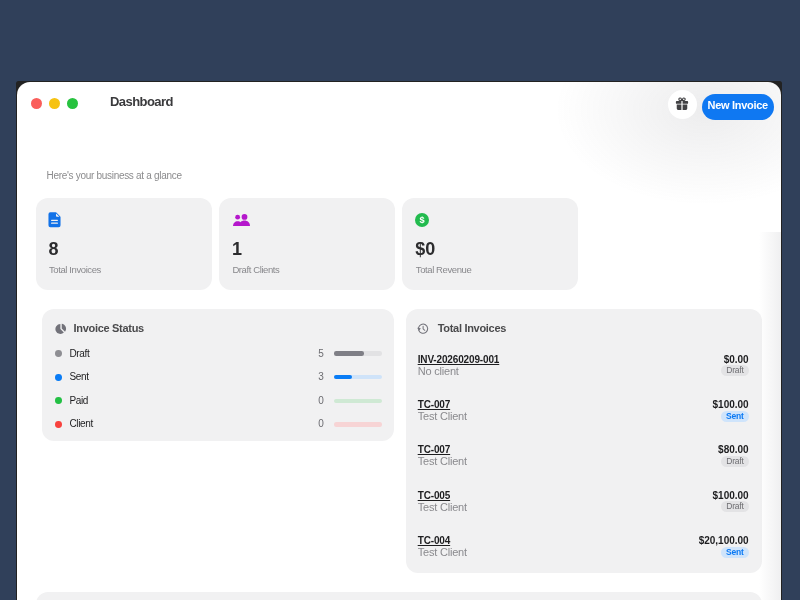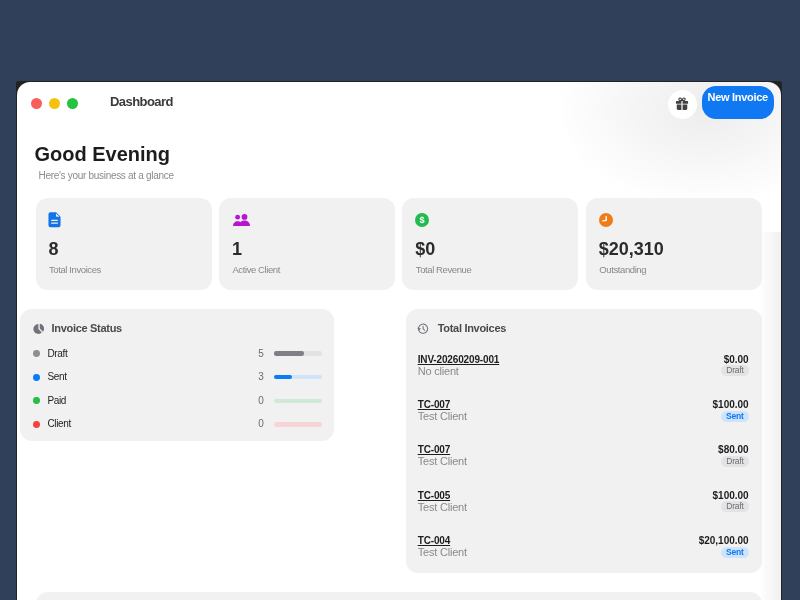--- a/index.html
+++ b/index.html
@@ -3,23 +3,23 @@
 <meta charset="utf-8">
 <style>
   * { margin:0; padding:0; box-sizing:border-box; }
   html,body { width:800px; height:600px; overflow:hidden; }
   body { background:#30405a; font-family:"Liberation Sans", sans-serif; position:relative; }
   .winback { position:absolute; left:15.8px; top:80.8px; width:765.8px; height:520px; background:#222; border-radius:2.5px 2.5px 0 0; }
   .win { position:absolute; left:16.5px; top:82.2px; width:764.2px; height:518px; background: radial-gradient(150px 95px at 688px 28px, rgba(75,75,85,0.10), rgba(75,75,85,0) 100%), #ffffff; border-radius:13px 13px 0 0; }
   .dot { position:absolute; width:11px; height:11px; border-radius:50%; top:15.5px; }
   .title { position:absolute; left:84.5px; top:13px; font-size:13px; font-weight:bold; color:#3a3a3c; letter-spacing:-0.55px; line-height:13px;margin-left:9px; }
   .giftc { position:absolute; left:651px; top:7.5px; width:29px; height:29px; background:#fff; border-radius:50%; }
-  .btn { position:absolute; left:685px; top:4px; width:72.5px; height:33px; background:#0f78f2; border-radius:14px; color:#fff; font-size:11px; font-weight:bold; text-align:center; line-height:22.8px; white-space:nowrap; letter-spacing:-0.3px; }
+  .btn { position:absolute; left:685px; top:12px; width:72.5px; height:26px; background:#0f78f2; border-radius:14px; color:#fff; font-size:11px; font-weight:bold; text-align:center; line-height:22.8px; white-space:nowrap; letter-spacing:-0.3px; }
   h1 { position:absolute; left:18px; top:61.5px; font-size:20px; font-weight:bold; color:#1c1c1e; line-height:20px; }
-  .sub { position:absolute; left:22px; top:88.7px; font-size:10px; letter-spacing:-0.3px; color:#8b8b8d; line-height:10px; }
+  .sub { position:absolute; left:30px; top:88.7px; font-size:10px; letter-spacing:-0.3px; color:#8b8b8d; line-height:10px; }
   .card { position:absolute; top:116px; width:176.2px; height:92px; background:#f1f1f2; border-radius:12px; }
   .card .num { position:absolute; left:13px; top:41.5px; font-size:18px; font-weight:bold; color:#2c2c2e; line-height:18px; }
   .card .lbl { position:absolute; left:13.5px; top:67px; font-size:9.5px; letter-spacing:-0.4px; color:#88888c; line-height:9.5px; }
   .card svg.ic { position:absolute; left:12.8px; top:14.3px; }
   .panel { position:absolute; top:227.3px; background:#f1f1f2; border-radius:12px; }
   .phead { position:absolute; top:13.6px; font-size:11px; font-weight:bold; color:#4a4a4c; letter-spacing:-0.3px; line-height:11px; }
   .srow { position:absolute; left:0; right:0; height:14px; }
   .sdot { position:absolute; left:13.3px; top:3.6px; width:6.8px; height:6.8px; border-radius:50%; }
   .slab { position:absolute; left:27.9px; top:0; font-size:10px; letter-spacing:-0.35px; color:#1d1d1f; line-height:14px; }
   .scnt { position:absolute; right:69.8px; top:0; font-size:10px; color:#6b6b70; line-height:14px; }
@@ -41,58 +41,49 @@
   <div class="dot" style="left:14px; background:#fa5e5b;"></div>
   <div class="dot" style="left:32px; background:#f6c211;"></div>
   <div class="dot" style="left:50px; background:#27c23f;"></div>
   <div class="title">Dashboard</div>
   <div class="giftc">
     <svg width="14" height="14" viewBox="0 0 16 16" style="position:absolute;left:7.5px;top:7.5px;" fill="#424244">
       <path d="M3.75 2.6a2.1 2.1 0 0 1 4.1-.65c.06.18.1.37.12.55h.06c.02-.18.06-.37.12-.55a2.1 2.1 0 1 1 2.53 2.7H14a1 1 0 0 1 1 1v1.2a1 1 0 0 1-1 1h-5.3V4.65H7.3v3.2H2a1 1 0 0 1-1-1v-1.2a1 1 0 0 1 1-1h3.32A2.1 2.1 0 0 1 3.75 2.6zm2.1-.85a.85.85 0 0 0 0 1.7h.85v-.85a.85.85 0 0 0-.85-.85zm4.3 0a.85.85 0 0 0-.85.85v.85h.85a.85.85 0 0 0 0-1.7zM2 8.66h5.3v6.1H3.5A1.5 1.5 0 0 1 2 13.26zm6.7 6.1v-6.1H14v4.6a1.5 1.5 0 0 1-1.5 1.5z"></path>
     </svg>
   </div>
   <div class="btn">New Invoice</div>
-  <h1>Good Evening</h1>
   <div class="sub">Here's your business at a glance</div>
 
   <div class="card" style="left:19px;">
     <svg class="ic" width="13" height="15.5" viewBox="0 0 14 16" fill="#1272e8">
         <path d="M8.3 0H2.5A2 2 0 0 0 .5 2v12a2 2 0 0 0 2 2h9a2 2 0 0 0 2-2V5.2a1 1 0 0 0-.3-.7L9 .3a1 1 0 0 0-.7-.3M8.6 3.8V1.3l3.7 3.5H9.6a1 1 0 0 1-1-1M3.9 9.3a.65.65 0 0 1 0-1.3h6.2a.65.65 0 0 1 0 1.3zm0 3a.65.65 0 0 1 0-1.3h6.2a.65.65 0 0 1 0 1.3z"></path>
       </svg>
     <div class="num">8</div>
       <div class="lbl">Total Invoices</div>
   </div>
   <div class="card" style="left:202.4px;">
     <svg class="ic" width="18.5" height="13" viewBox="0 0 19 14" fill="#b517cc" style="top:16px;">
       <circle cx="5.6" cy="3.4" r="2.6"></circle>
         <path d="M0.6 13 C0.6 9.9 2.8 7.7 5.6 7.7 C8.4 7.7 10.6 9.9 10.6 13 Z"></path>
       <circle cx="13" cy="3.1" r="3.1"></circle>
         <path d="M7.1 13 C7.1 9.4 9.7 7.1 13 7.1 C16.3 7.1 18.9 9.4 18.9 13 Z"></path>
     </svg>
     <div class="num">1</div>
-      <div class="lbl">Active Client</div>
+      <div class="lbl">Draft Clients</div>
   </div>
   <div class="card" style="left:385.8px;">
     <svg class="ic" width="14" height="14" viewBox="0 0 16 16" style="top:15px;">
         <circle cx="8" cy="8" r="8" fill="#22bb4e"></circle>
         <text x="8" y="11.8" font-size="10.5" font-weight="bold" fill="#fff" text-anchor="middle" font-family="Liberation Sans">$</text>
       </svg>
     <div class="num">$0</div>
       <div class="lbl">Total Revenue</div>
   </div>
-  <div class="card" style="left:569.3px;">
-    <svg class="ic" width="14" height="14" viewBox="0 0 16 16" style="top:15px;">
-        <circle cx="8" cy="8" r="8" fill="#ef7d17"></circle>
-        <path d="M8.2 3.9 L8.2 8.5 L4.4 9.0" stroke="#fff" stroke-width="1.5" fill="none" stroke-linecap="round"></path>
-      </svg>
-    <div class="num">$20,310</div>
-      <div class="lbl">Outstanding</div>
-  </div>
 
-  <div class="panel" style="left:3px; width:314px; height:132px;">
+  <div class="panel" style="left:25px; width:352px; height:132px;">
     <svg width="12" height="12" viewBox="0 0 17 17" fill="#72727a" style="position:absolute;left:13px;top:13.2px;">
       <path d="M7.6 8.5 L12.55 13.45 A7 7 0 1 1 7.6 1.5 Z"></path>
       <path d="M9.6 7.7 L9.6 1.1 A7 7 0 0 1 14.2 12.3 Z"></path>
     </svg>
     <div class="phead" style="left:32px;">Invoice Status</div>
     <div class="srow" style="top:37.1px;">
         <span class="sdot" style="background:#8e8e93;"></span>
         <span class="slab">Draft</span>
         <span class="scnt">5</span>
         <span class="sbar" style="background:#e2e2e4;">

